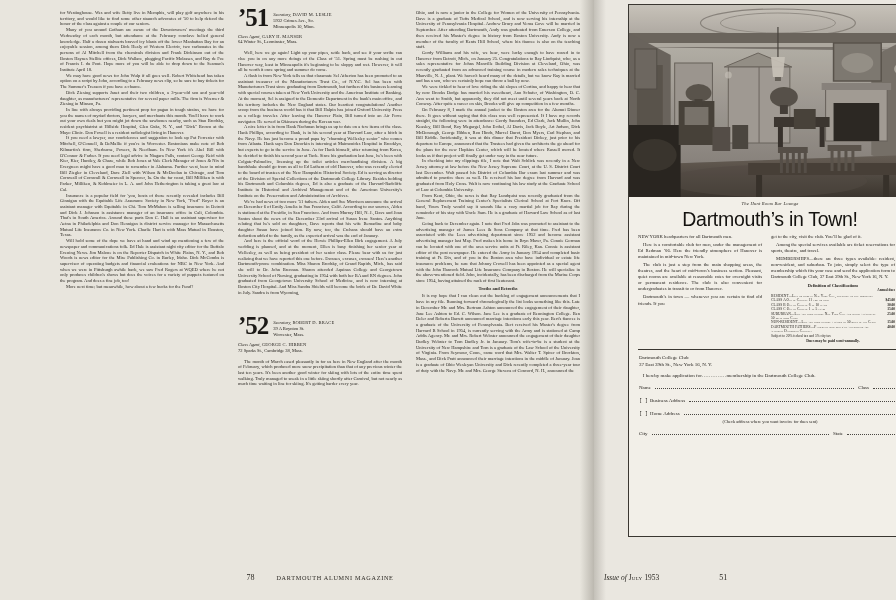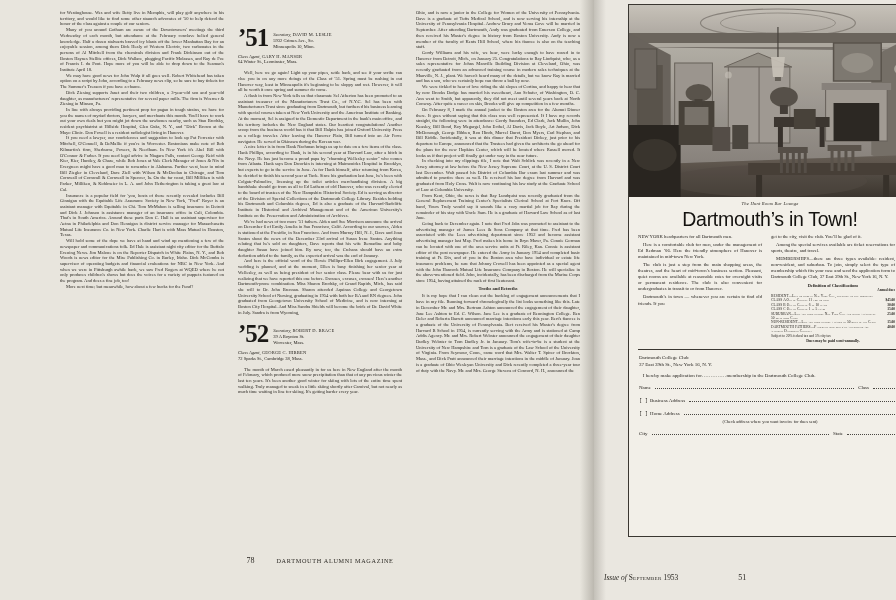--- a/index.html
+++ b/index.html
@@ -33,37 +33,37 @@
     line-height: 1.255;
     text-align: justify;
     color: #2a2722;
     hyphens: auto;
   }
   .body-txt p { text-indent: 6px; margin: 0; }
   .body-txt p.noind { text-indent: 0; }
   em, .it { font-style: italic; }
 
   
-  .classhead { display: flex; align-items: flex-start; margin-bottom: 4px; margin-top: 20px; }
+  .classhead { display: flex; align-items: flex-start; margin-bottom: 4px; }
   .yearnum {
     font-family: "Liberation Serif", serif;
     font-size: 25px; font-weight: 700; line-height: .86;
     color: #1b1916; letter-spacing: -1px;
     margin-right: 5px; margin-top: -3px;
   }
   .officer { font-size: 4.5px; line-height: 1.3; color: #24211d; padding-top: 2px; }
   .officer .role { font-style: italic; }
   .officer .nm { font-variant: small-caps; letter-spacing: .2px; }
   .agent { font-size: 4.5px; line-height: 1.3; margin: 4px 0 5px; color: #24211d; }
   .agent .role { font-style: italic; }
   .agent .nm { font-variant: small-caps; letter-spacing: .2px; }
 
   
   .foot-left {
-    position: absolute; left: 60px; right: 14px; bottom: 35px;
+    position: absolute; left: 60px; right: 14px; bottom: 18px;
     display: flex; align-items: baseline; gap: 22px;
     justify-content: center;
   }
   .folio { font-size: 8px; color: #2a2722; font-family: "Liberation Serif", serif; }
   .magtitle {
     font-size: 6.2px; letter-spacing: .7px; color: #2a2722;
     font-variant: small-caps;
   }
 
   
@@ -200,21 +200,21 @@
           <span>64 Winter St., Leominster, Mass.</span>
         </div>
         <div class="body-txt">
           <p>Well, here we go again! Light up your pipes, settle back, and see if your scribe can clue you in on any more doings of the Class of '51. Spring must be rushing in out Hanover way, least in Minneapolis it's beginning to be sloppy and wet. However, it will all be worth it once spring and summer do come.</p>
           <p>A flash in from New York tells us that classmate Sel Atherton has been promoted to an assistant treasurer of the Manufacturers Trust Co., of N.Y.C. Sel has been with Manufacturers Trust since graduating from Dartmouth, but furthered his business learning with special courses taken at New York University and the American Institute of Banking. At the moment, Sel is assigned to the Domestic Department in the bank's main office, and his territory includes the New England states. Our heartiest congratulations! Another scoop from the business world has it that Bill Halpin has joined Oxford University Press as a college traveler. After leaving the Hanover Plain, Bill turned into an Air Force navigator. He served in Okinawa during the Korean war.</p>
           <p>A nice letter is in from Hank Nachman brings us up to date on a few items of the class. Hank Phillips, according to Hank, is in his second year at Harvard Law, after a hitch in the Navy. He has just become a proud papa by "charming Wellesley senior" who comes from Atlanta. Hank says Don Dworkin is interning at Maimonides Hospital in Brooklyn, but expects to go in the service in June. As for Hank himself, after returning from Korea, he decided to finish his second year at Tuck. Since his graduation last June, he's been with Colgate-Palmolive, licensing up the toilet articles merchandising division. A big handshake should go from us all to Ed Lathem of old Hanover, who was recently elected to the board of trustees of the New Hampshire Historical Society. Ed is serving as director of the Division of Special Collections of the Dartmouth College Library. Besides holding his Dartmouth and Columbia degrees, Ed is also a graduate of the Harvard-Radcliffe Institute in Historical and Archival Management and of the American University's Institute on the Preservation and Administration of Archives.</p>
           <p>We've had news of two more '51 fathers. Alden and Sue Morrison announce the arrival on December 6 of Emily Amelia in San Francisco, Calif. According to our sources, Alden is stationed at the Presidio, in San Francisco. And from Murray Hill, N. J., Dave and Joan Santos shout the news of the December 23rd arrival of Susan Irene Santos. Anything relating that he's sold on daughters, Dave reports that his wife Bernadine and baby daughter Susan have joined him. By now, too, the Crehans should have an extra deduction added to the family, as the expected arrival was the end of January.</p>
           <p>And here is the official word of the Howie Phillips-Ellen Birk engagement. A July wedding is planned, and at the moment, Ellen is busy finishing her senior year at Wellesley, as well as being president of her senior class. Please bear with us for just realizing that we have reported this one before. Excuses, excuses, excuses! Here's another Dartmouth-prone combination. Miss Sharon Brodsky, of Grand Rapids, Mich., has said she will to Dr. John Brennan. Sharon attended Aquinas College and Georgetown University School of Nursing, graduating in 1954 with both her BA and RN degrees. John graduated from Georgetown University School of Medicine, and is now interning at Boston City Hospital. And Miss Sandra Shields will become the bride of Dr. David White in July. Sandra is from Wyoming,</p>
         </div>
 
-        <div class="classhead" style="margin-top:11px">
+        <div class="classhead" style="margin-top:23px">
           <div class="yearnum">’52</div>
           <div class="officer">
             <span class="role">Secretary,</span>
             <span class="nm">ROBERT D. BRACE</span><br>
             <span>39 A Boynton St.</span><br>
             <span>Worcester, Mass.</span>
           </div>
         </div>
         <div class="agent">
           <span class="role">Class Agent,</span>
@@ -449,20 +449,20 @@
           <span class="fill"></span>
           <span class="lbl">State</span>
           <span class="fill" style="max-width:52px"></span>
         </div>
       </div>
     </div>
 
     <div class="foot-right">
       <div class="issue">
         <span class="it">Issue of</span>
-        <span class="sc2">September</span>
+        <span class="sc2">July</span>
         <span>1953</span>
       </div>
       <div class="folio">51</div>
     </div>
   </div>
 
 </div>
 
 </body></html>

